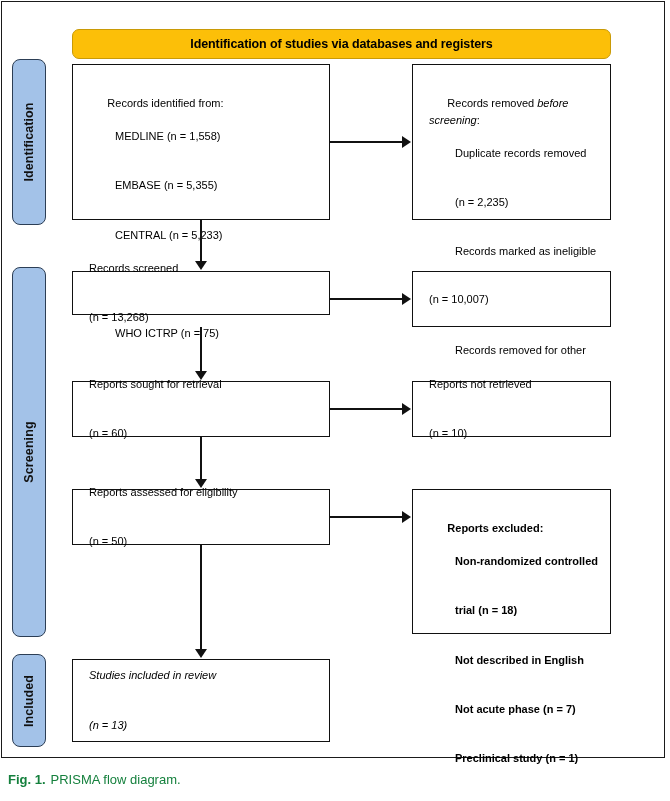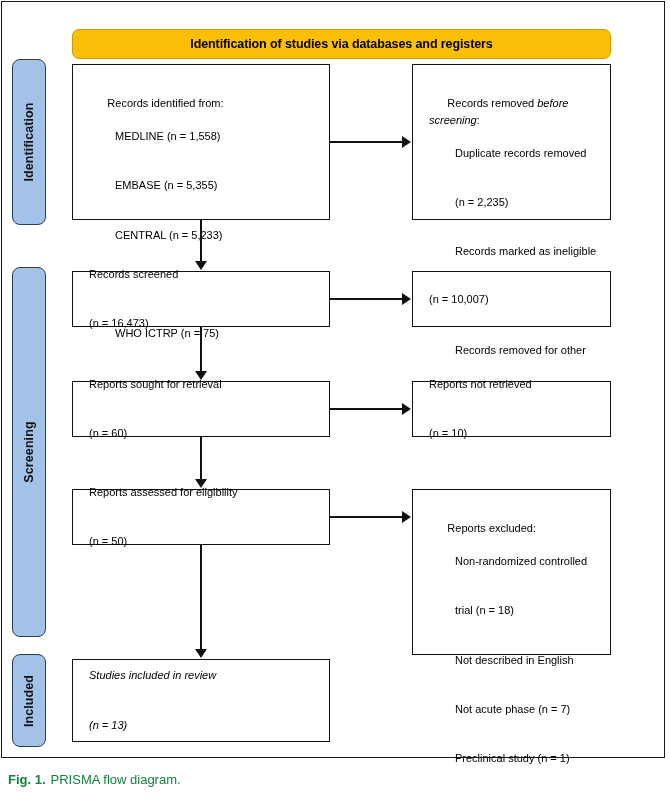--- a/index.html
+++ b/index.html
@@ -96,30 +96,30 @@
     top: 50%;
     transform: translateY(-50%);
   }
   .box-text.v-top { top: 14px; }
 
   .indent-1 { padding-left: 26px; display: block; }
   .ital { font-style: italic; }
 
   
   #box-identified   { left: 70px; top: 62px;  width: 258px; height: 156px; }
-  #box-screened     { left: 70px; top: 269px; width: 258px; height: 56px;  }
+  #box-screened     { left: 70px; top: 269px; width: 258px; height: 44px;  }
   #box-sought       { left: 70px; top: 379px; width: 258px; height: 56px;  }
   #box-assessed     { left: 70px; top: 487px; width: 258px; height: 56px;  }
   #box-included     { left: 70px; top: 657px; width: 258px; height: 83px; font-style: italic;  }
 
   
   #box-removed      { left: 410px; top: 62px;  width: 199px; height: 156px; }
   #box-excluded-rec { left: 410px; top: 269px; width: 199px; height: 56px;  }
   #box-not-retr     { left: 410px; top: 379px; width: 199px; height: 56px;  }
-  #box-excluded-rep { left: 410px; top: 487px; width: 199px; height: 166px; }
+  #box-excluded-rep { left: 410px; top: 487px; width: 199px; height: 145px; font-weight: bold; }
 
   
   .conn {
     position: absolute;
     background: #111;
   }
   .conn-v { width: 1.5px; }
   .conn-h { height: 1.5px; }
 
   .arrowhead-down {
@@ -191,21 +191,21 @@
       <span class="indent-1">Records marked as ineligible</span>
       <span class="indent-1">by automation tools (n = 0)</span>
       <span class="indent-1">Records removed for other</span>
       <span class="indent-1">reasons (n = 0)</span>
     </div>
   </div>
 
   <div class="flow-box" id="box-screened">
     <div class="box-text v-center">
       <span style="display:block">Records screened</span>
-      <span style="display:block">(n = 16,473)</span>
+      <span style="display:block">(n = 13,268)</span>
     </div>
   </div>
 
   <div class="flow-box" id="box-excluded-rec">
     <div class="box-text v-center">
       <span style="display:block">(n = 10,007)</span>
     </div>
   </div>
 
   <div class="flow-box" id="box-sought">

